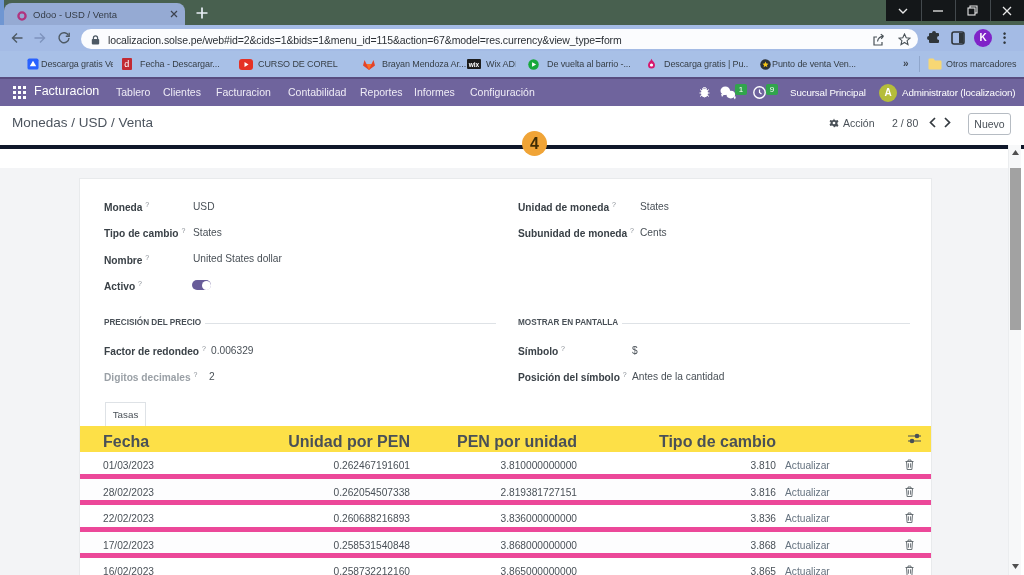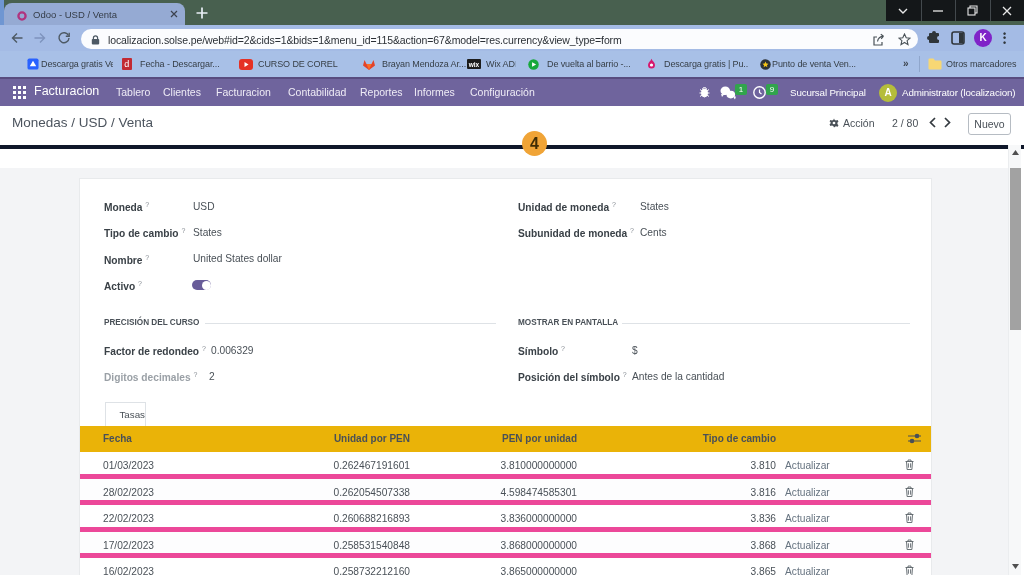--- a/index.html
+++ b/index.html
@@ -38,23 +38,23 @@
 #card { position:absolute; top:10px; left:79px; width:853px; height:397px; background:#fff; border:1px solid #e8eaec; border-bottom:none; }
 .flabel { position:absolute; font-size:10.2px; font-weight:bold; color:#3a4147; line-height:12px; }
 .fval { position:absolute; font-size:10.2px; color:#495057; line-height:12px; }
 .sup { font-weight:normal; font-size:7px; color:#878d94; vertical-align:4px; }
 .gtitle { position:absolute; font-size:8.2px; font-weight:bold; color:#495057; line-height:12px; }
 .grule { position:absolute; height:1px; background:#dee2e6; }
 
 #toggle { position:absolute; width:19px; height:10px; background:#685c99; border-radius:5px; }
 #knob { position:absolute; top:0.5px; left:9.5px; width:9px; height:9px; background:#fff; border-radius:50%; }
 
-#tasastab { position:absolute; left:25px; top:223px; width:41px; height:24px; background:#fff; border:1px solid #dee2e6; border-bottom:none; font-size:9.8px; color:#495057; text-align:right; line-height:24px; }
+#tasastab { position:absolute; left:25px; top:223px; width:41px; height:24px; background:#fff; border:1px solid #dee2e6; border-bottom:none; font-size:9.8px; color:#495057; text-align:center; line-height:24px; }
 #rtable { position:absolute; left:0; top:247px; width:851px; }
-.thead { height:26px; background:#eab308; position:relative; font-size:10px; font-weight:bold; color:#495057; }
+.thead { height:26px; background:#fde047; position:relative; font-size:16px; font-weight:bold; color:#495057; }
 .trow { height:26.6px; position:relative; font-size:10.2px; color:#495057; border-bottom:5px solid #ec4899; background:#fff; }
 .trow:nth-child(odd) { background:#fdfdfe; }
 .c1 { position:absolute; left:23px; top:8px; }
 .thead .c1 { top:7px; }
 .c2 { position:absolute; right:521px; top:8px; }
 .thead .c2 { right:521px; top:7px; }
 .c3 { position:absolute; right:354px; top:8px; }
 .thead .c3 { right:354px; top:7px; }
 .c4 { position:absolute; right:155px; top:8px; }
 .thead .c4 { right:155px; top:7px; }
@@ -287,21 +287,21 @@
       <div class="flabel" style="top:98.5px;left:24px">Activo <span class="sup">?</span></div>
       <div id="toggle" style="top:101px;left:112px">
           <div id="knob"></div>
         </div>
 
       <div class="flabel" style="top:20px;left:438px">Unidad de moneda <span class="sup">?</span></div>
       <div class="fval" style="top:21.5px;left:560px">States</div>
       <div class="flabel" style="top:46px;left:438px">Subunidad de moneda <span class="sup">?</span></div>
       <div class="fval" style="top:47.5px;left:560px">Cents</div>
 
-      <div class="gtitle" style="top:138px;left:24px">PRECISIÓN DEL CURSO</div>
+      <div class="gtitle" style="top:138px;left:24px">PRECISIÓN DEL PRECIO</div>
       <div class="grule" style="top:143.5px;left:125px;width:291px"></div>
       <div class="gtitle" style="top:138px;left:438px">MOSTRAR EN PANTALLA</div>
       <div class="grule" style="top:143.5px;left:542px;width:288px"></div>
 
       <div class="flabel" style="top:164px;left:24px">Factor de redondeo <span class="sup">?</span></div>
       <div class="fval" style="top:165.5px;left:131px">0.006329</div>
       <div class="flabel" style="top:190px;left:24px;color:#9aa0a6">Digitos decimales <span class="sup">?</span></div>
       <div class="fval" style="top:191.5px;left:129px">2</div>
 
       <div class="flabel" style="top:164px;left:438px">Símbolo <span class="sup">?</span></div>
@@ -330,21 +330,21 @@
             <div class="c3">3.810000000000</div>
             <div class="c4">3.810</div>
             <div class="c5">Actualizar</div>
             <svg class="trash" width="9" height="11" viewBox="0 0 9 11">
               <path d="M0.5 2.5 H8.5 M3 2.5 V1 H6 V2.5 M1.5 2.5 L2.1 10.5 H6.9 L7.5 2.5 M3.4 4.3 V8.7 M5.6 4.3 V8.7" fill="none" stroke="#5a6268" stroke-width="0.9"></path>
             </svg>
           </div>
         <div class="trow">
             <div class="c1">28/02/2023</div>
             <div class="c2">0.262054507338</div>
-            <div class="c3">4.598474585301</div>
+            <div class="c3">2.819381727151</div>
             <div class="c4">3.816</div>
             <div class="c5">Actualizar</div>
             <svg class="trash" width="9" height="11" viewBox="0 0 9 11">
               <path d="M0.5 2.5 H8.5 M3 2.5 V1 H6 V2.5 M1.5 2.5 L2.1 10.5 H6.9 L7.5 2.5 M3.4 4.3 V8.7 M5.6 4.3 V8.7" fill="none" stroke="#5a6268" stroke-width="0.9"></path>
             </svg>
           </div>
         <div class="trow">
             <div class="c1">22/02/2023</div>
             <div class="c2">0.260688216893</div>
             <div class="c3">3.836000000000</div>

